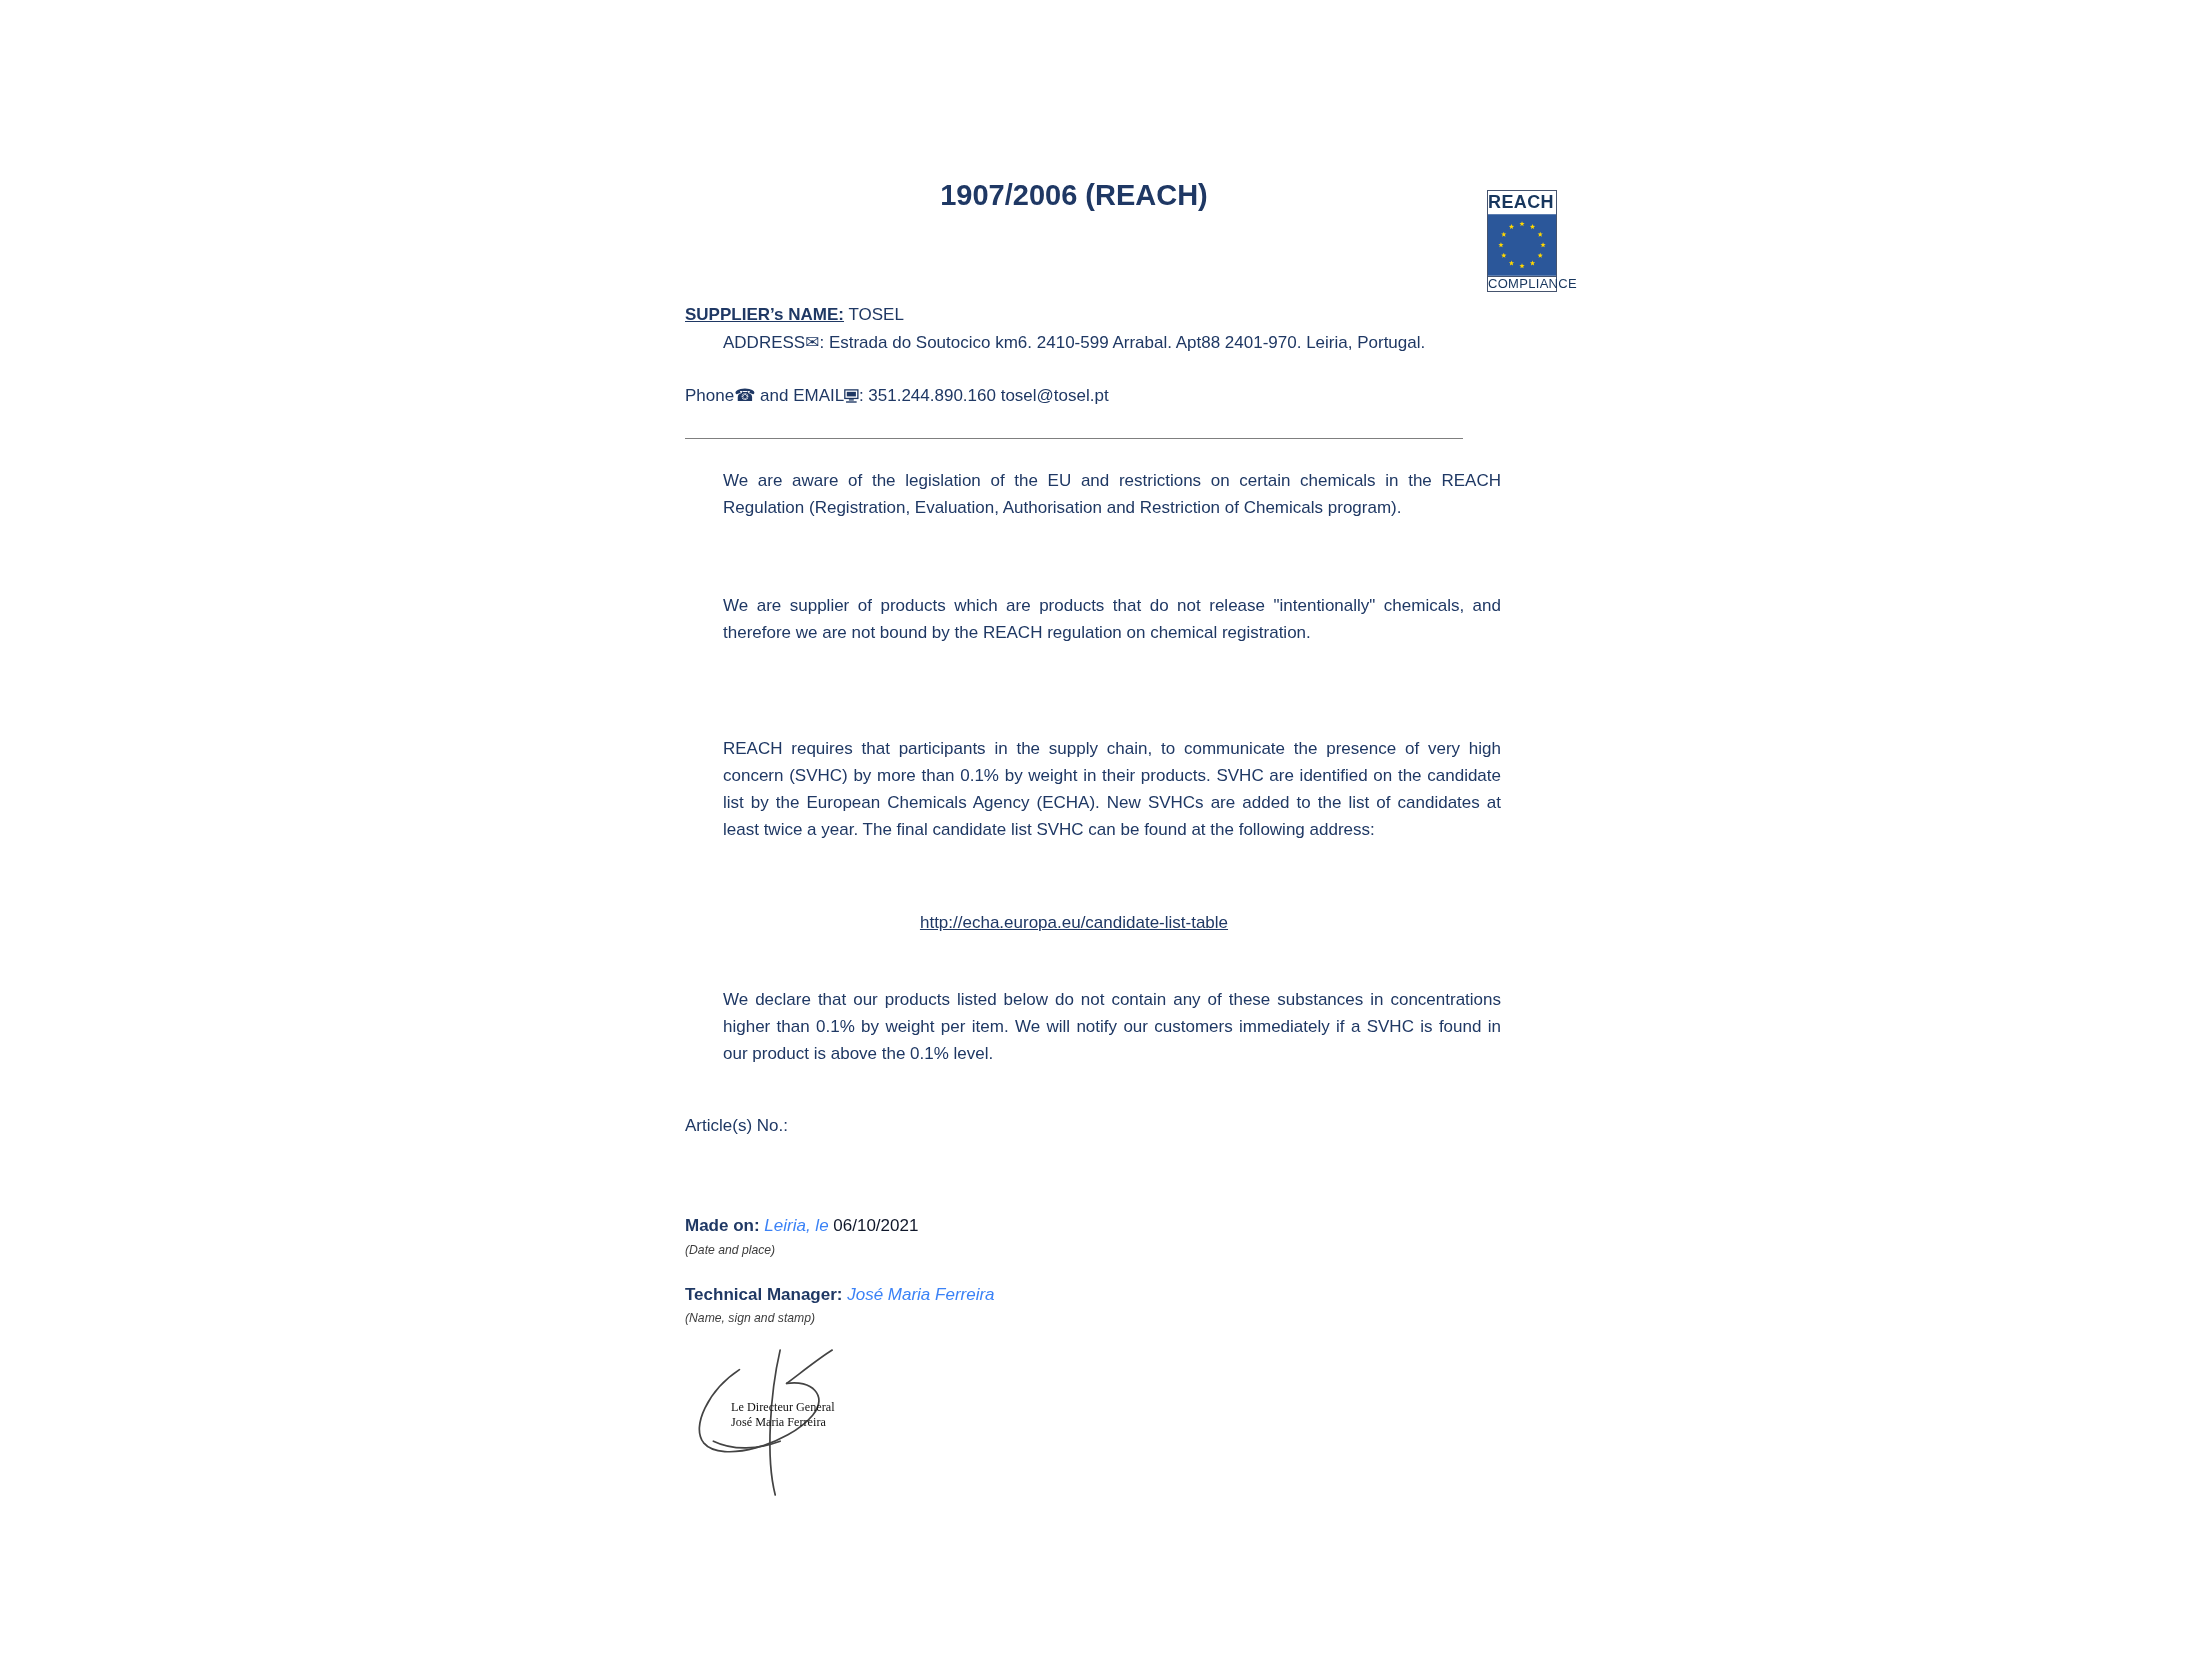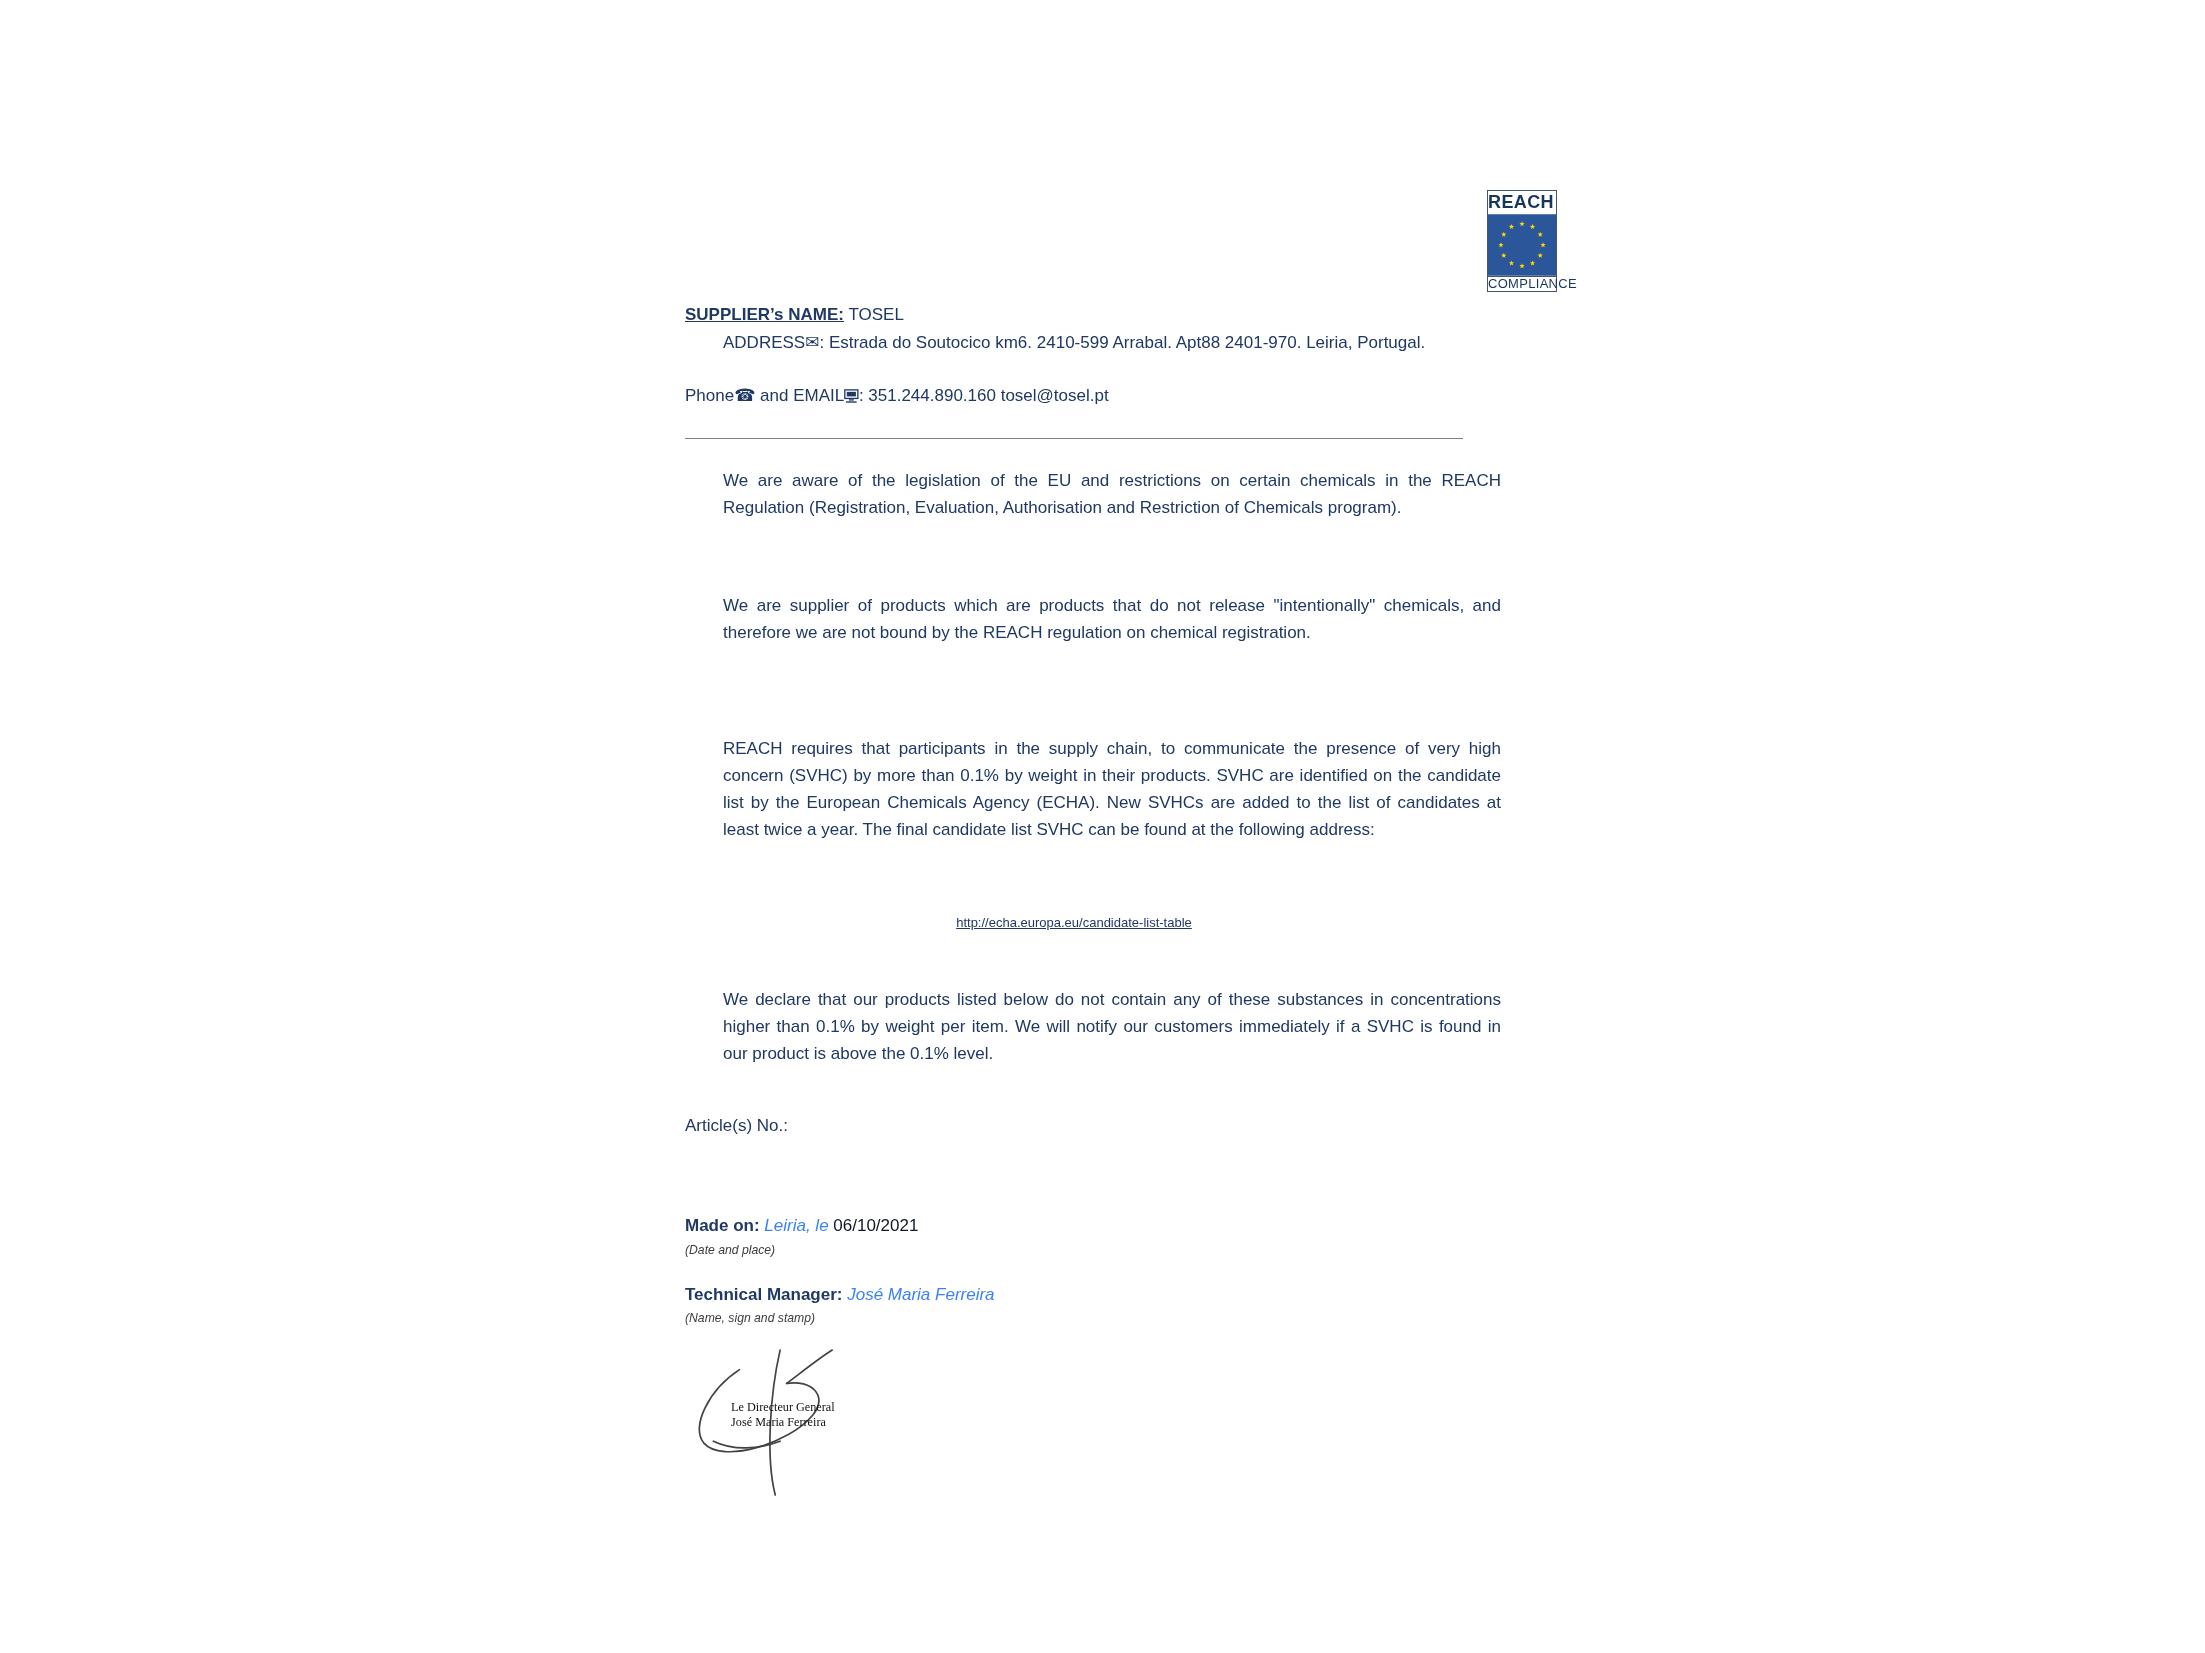--- a/index.html
+++ b/index.html
@@ -9,21 +9,21 @@
   }
   .column{position:absolute;left:685px;top:0;width:778px;}
   .block{position:absolute;left:0;width:100%;}
   .title{font-size:29px;font-weight:bold;text-align:center;line-height:41px;color:#1F3864;}
   .title .underlined{text-decoration:underline;}
   .supplier-line{font-size:17px;line-height:26px;color:#1F3864;}
   .bold-underline{font-weight:bold;text-decoration:underline;}
   .justified{text-align:justify;margin-left:38px;}
   .body-text{font-size:17px;line-height:27px;color:#1F3864;}
   .divider{border-top:1.6px solid #7f7f7f;height:0;}
-  .link-row{text-align:center;font-size:13px;line-height:27px;}
+  .link-row{text-align:center;font-size:17px;line-height:27px;}
   .link-row a{color:#1F3864;text-decoration:underline;cursor:pointer;}
   .label-bold{font-weight:bold;color:#1F3864;}
   .value-italic{font-style:italic;color:#3b82f6;}
   .value-plain{color:#0f172a;}
   .footer-line{font-size:17px;line-height:24.4px;}
   .sub-note{font-size:12.2px;font-style:italic;color:#3d3d3d;line-height:14.7px;}
   .glyph-icon{font-family:"DejaVu Sans",sans-serif;}
   .computer-icon-svg{display:inline-block;vertical-align:-1.6px;}
   
   .reach-logo{position:absolute;left:1487px;top:190px;width:70px;background:#fff;border:0.8px solid #45536e;box-sizing:border-box;text-align:left;}
@@ -34,20 +34,21 @@
   .signature{position:absolute;left:4.1px;width:179px;height:155px;}
   .signature .sig-text{position:absolute;left:42px;font-family:"Liberation Serif",serif;font-size:12.2px;color:#111;line-height:14px;white-space:nowrap;}
   .signature svg{position:absolute;left:0;top:0;}
 </style>
 </head>
 <body>
 
 <div class="column">
 
   <div class="block title" style="top:175px">
+    <div>1907/2006 (REACH)</div>
   </div>
 
   <div class="block supplier-line" style="top:302px">
     <span class="bold-underline">SUPPLIER’s NAME:</span><span> TOSEL</span>
   </div>
 
   <div class="block supplier-line justified" style="top:329px">
     <span>ADDRESS</span><span class="glyph-icon">✉</span><span>: Estrada do Soutocico km6. 2410-599 Arrabal. Apt88 2401-970. Leiria, Portugal.</span>
   </div>
 

